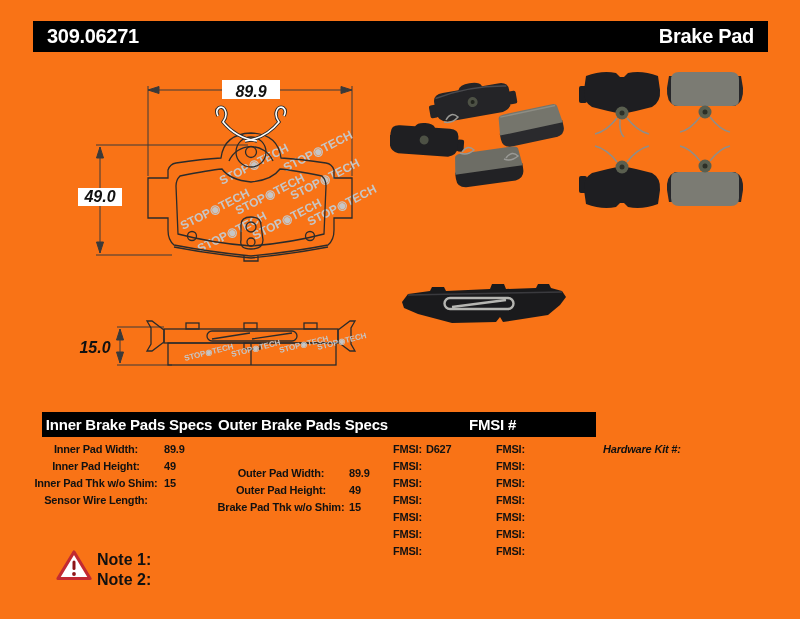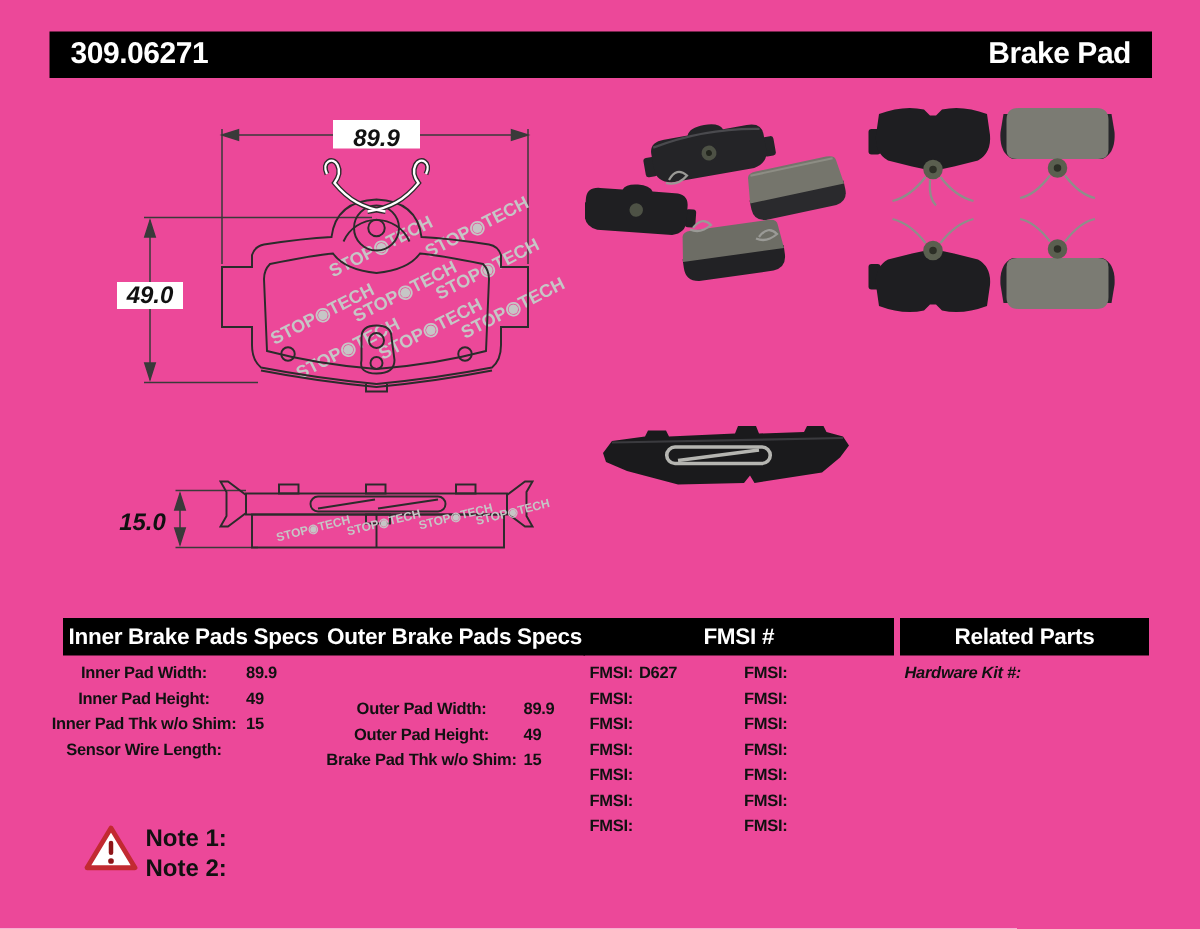--- a/index.html
+++ b/index.html
@@ -1,16 +1,16 @@
 <!DOCTYPE html>
 <html><head>
 <meta charset="utf-8">
 <style>
   html,body{margin:0;padding:0;background:#fff;}
-  .sheet{position:relative;width:800px;height:619px;background:#ec4899;
+  .sheet{position:relative;width:800px;height:619px;background:#f97316;
          font-family:"Liberation Sans",sans-serif;overflow:hidden;}
 
   
   .titlebar{position:absolute;left:33px;top:21px;width:735px;height:31px;background:#000;
             color:#fff;display:flex;justify-content:space-between;align-items:center;
             padding:0 14px;box-sizing:border-box;font-weight:bold;font-size:20px;letter-spacing:-0.3px;}
 
   
   .thead{position:absolute;top:412px;height:25px;background:#000;color:#fff;
          display:flex;align-items:center;justify-content:center;
@@ -221,23 +221,20 @@
     </g>
   </svg>
 
   <div class="thead" id="th-specs">
     <span class="half">Inner Brake Pads Specs</span>
     <span class="half">Outer Brake Pads Specs</span>
   </div>
   <div class="thead" id="th-fmsi">
     <span>FMSI #</span>
   </div>
-  <div class="thead" id="th-related">
-    <span>Related Parts</span>
-  </div>
 
   <div class="speccol" id="inner-col">
     <div class="srow">
       <span class="slbl">Inner Pad Width:</span>
       <span class="sval">89.9</span>
     </div>
     <div class="srow">
       <span class="slbl">Inner Pad Height:</span>
       <span class="sval">49</span>
     </div>

